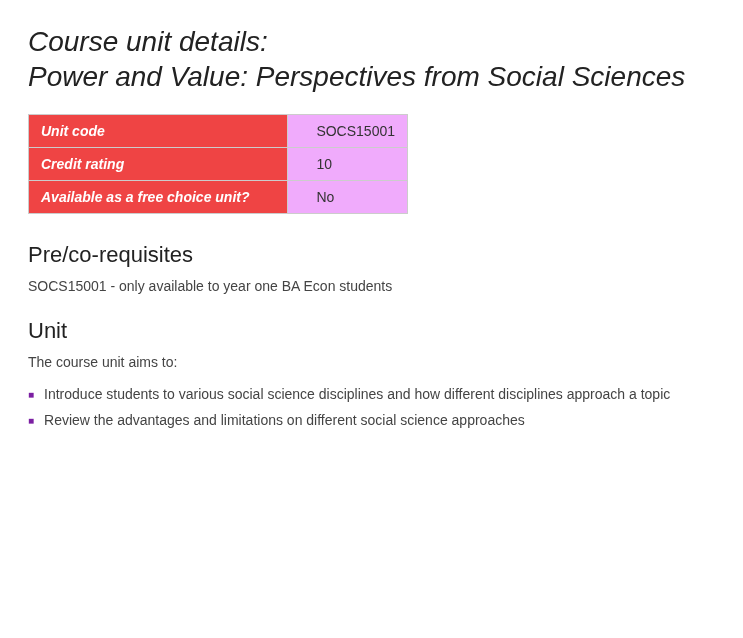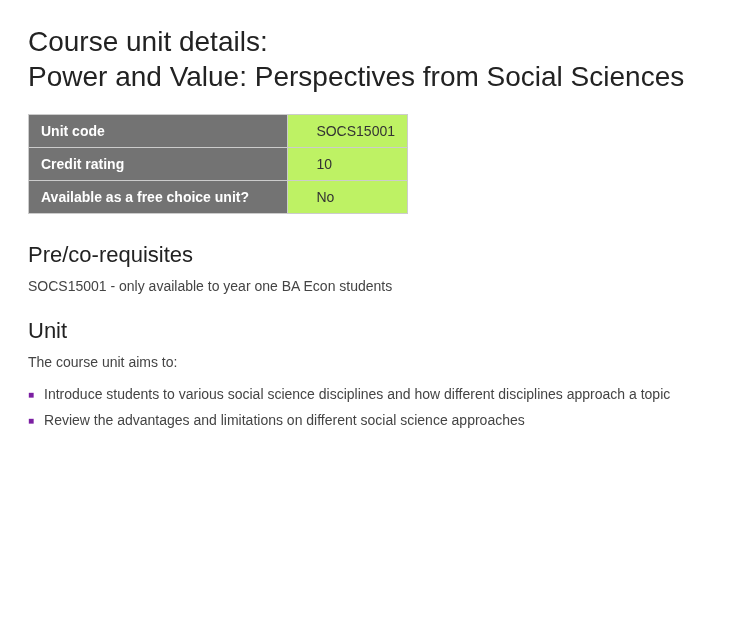--- a/index.html
+++ b/index.html
@@ -16,43 +16,45 @@
       padding: 24px 28px;
       max-width: 743px;
     }
 
     .page-title {
       font-size: 28px;
       font-weight: normal;
       color: #222;
       line-height: 1.25;
       margin-bottom: 20px;
+      font-style: italic;
     }
 
     .details-table {
       border-collapse: collapse;
       width: 380px;
       margin-bottom: 28px;
     }
 
     .details-table tr td {
       padding: 8px 12px;
       border: 1px solid #ccc;
       vertical-align: middle;
     }
 
     .details-table tr td:first-child {
-      background-color: #737373;
+      background-color: #ef4444;
       color: #fff;
       font-weight: bold;
       width: 261px;
+      font-style: italic;
     }
 
     .details-table tr td:last-child {
-      background-color: #bef264;
+      background-color: #f0abfc;
       color: #333;
       padding-left: 28px;
     }
 
     .section-heading {
       font-size: 22px;
       font-weight: normal;
       color: #222;
       margin-bottom: 10px;
       margin-top: 8px;

